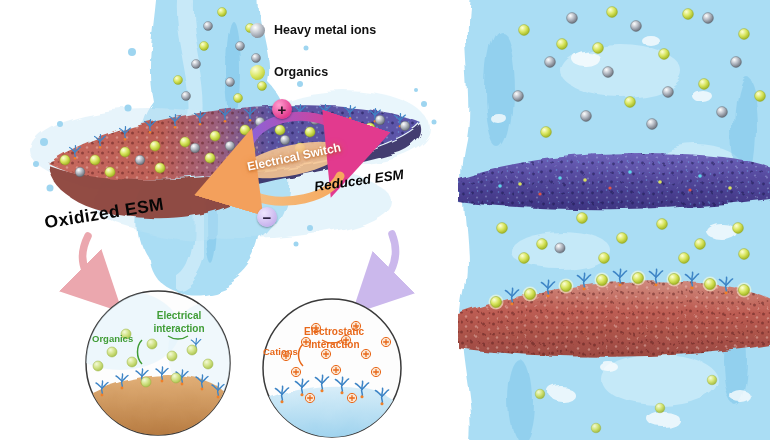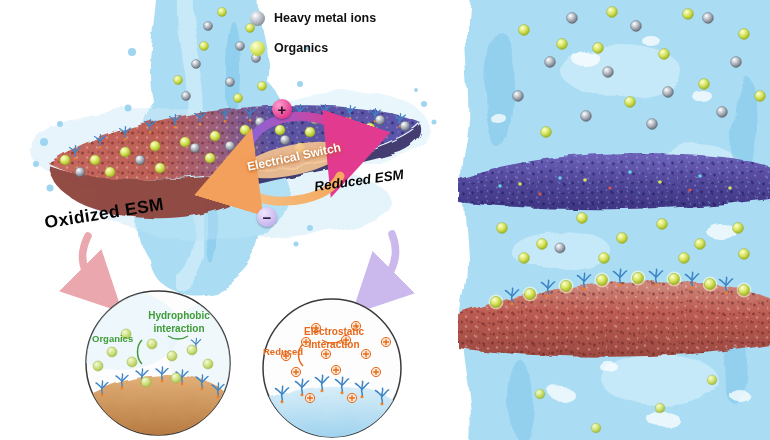--- a/index.html
+++ b/index.html
@@ -3,21 +3,21 @@
 <meta charset="utf-8">
 <style>
   * { margin:0; padding:0; box-sizing:border-box; }
   html,body { width:770px; height:440px; background:#fff; overflow:hidden;
               font-family:"Liberation Sans", sans-serif; }
   .fig { position:relative; width:770px; height:440px; background:#fff; }
   svg.art { position:absolute; left:0; top:0; }
   .abs { position:absolute; }
 
   .legend { position:absolute; left:250px; top:8px; display:flex; flex-direction:column; gap:10px; }
-  .legend-row { display:flex; align-items:center; gap:9px; height:20px; }
+  .legend-row { display:flex; align-items:center; gap:9px; height:20px;margin-top:12px; }
   .ball { width:15px; height:15px; border-radius:50%; flex:0 0 auto; }
   .ball.metal { background:radial-gradient(circle at 35% 30%, #ffffff, #b9bec7 45%, #646b76 100%); }
   .ball.org   { background:radial-gradient(circle at 35% 30%, #fdffd8, #d8e55e 50%, #9cb01e 100%); }
   .legend-label { font-size:12.5px; font-weight:bold; color:#111; white-space:nowrap; }
 
   .switch-label { left:244px; top:150px; width:100px; text-align:center;
                   font-size:12px; font-weight:bold; color:#fff; transform:rotate(-12deg);
                   text-shadow:0 1px 3px rgba(160,70,0,.75), 0 0 6px rgba(230,130,40,.6); }
   .badge { width:20px; height:20px; border-radius:50%; display:flex; align-items:center;
            justify-content:center; font-size:15px; font-weight:bold; color:#2a1020;
@@ -468,20 +468,20 @@
   </div>
 </div>
 
 <div class="abs switch-label">Electrical Switch</div>
 <div class="abs badge plus">+</div>
 <div class="abs badge minus">−</div>
 
 <div class="abs oxidized-label">Oxidized ESM</div>
 <div class="abs reduced-label">Reduced ESM</div>
 
-<div class="abs inset-title green">Hydrophobic
+<div class="abs inset-title green">Electrical
 interaction</div>
 <div class="abs inset-side green">Organics</div>
 <div class="abs inset-title orange">Electrostatic
 interaction</div>
-<div class="abs inset-side orange">Reduced</div>
+<div class="abs inset-side orange">Cations</div>
 
 </div>
 
 </body></html>

